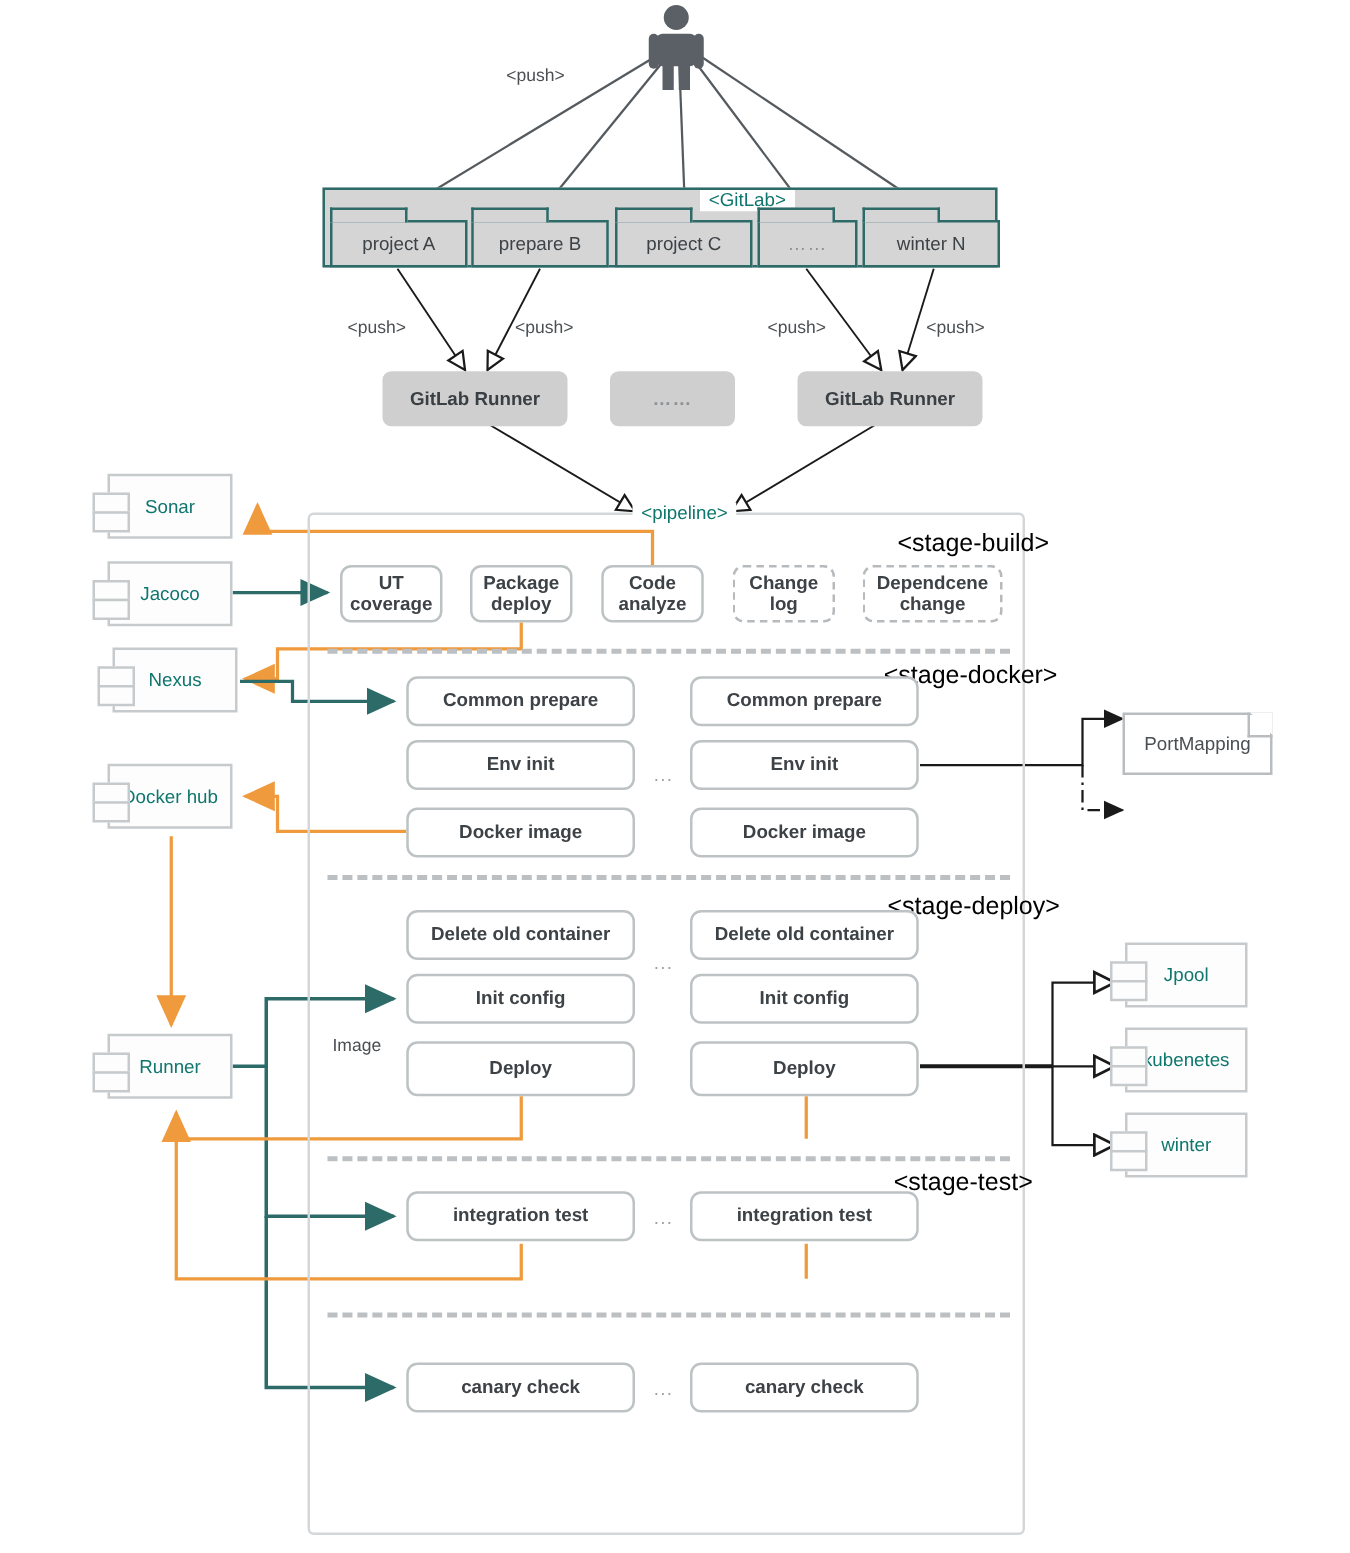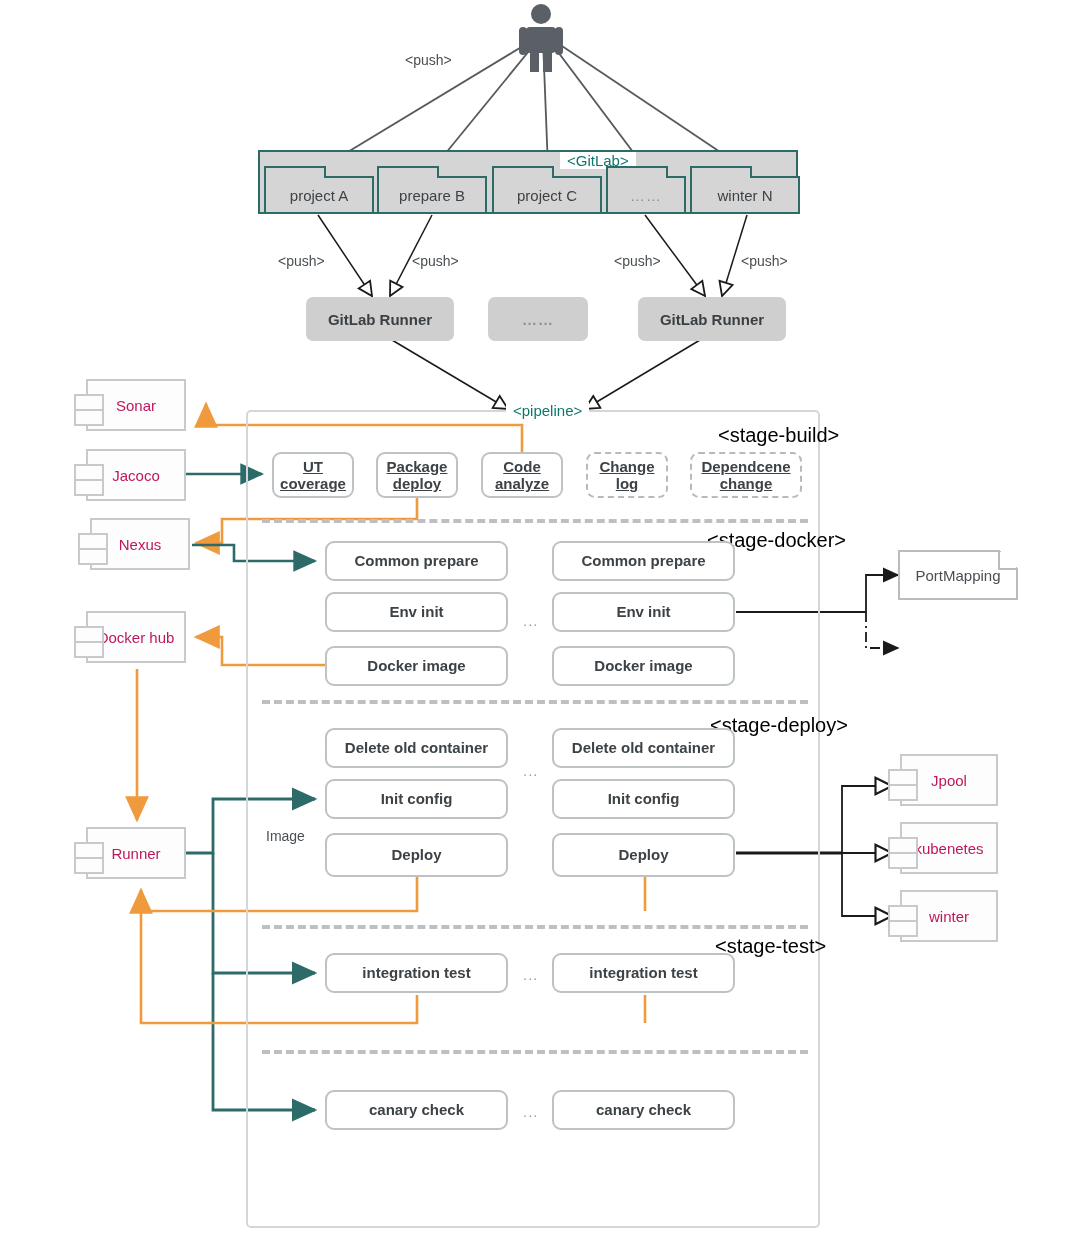--- a/index.html
+++ b/index.html
@@ -5,31 +5,31 @@
   html,body{margin:0;padding:0;background:#ffffff;}
   body{font-family:"Liberation Sans","DejaVu Sans",sans-serif;}
   #root{position:relative;width:1080px;height:1242px;background:#fff;overflow:hidden;}
   #svg-layer{position:absolute;left:0;top:0;width:1080px;height:1242px;}
   .node{position:absolute;box-sizing:border-box;display:flex;align-items:center;justify-content:center;text-align:center;}
   
   .job{border:2px solid #bdc2c4;border-radius:9px;background:#fff;color:#3d4246;
        font-size:15px;font-weight:bold;line-height:1.15;}
   .job.dashed{border-style:dashed;border-color:#b6babd;font-weight:bold;}
   
-  .job.two{font-size:15px;text-decoration:underline;}
+  .job.two{font-size:15px;}
   
   .runner{background:#cfcfcf;border-radius:7px;color:#3a3f43;font-size:15px;font-weight:bold;}
   .runner.plain{color:#8e9295;letter-spacing:1px;}
   
-  .component{border:2px solid #c6cacc;background:#fdfdfd;color:#be185d;font-size:15px;}
+  .component{border:2px solid #c6cacc;background:#fdfdfd;color:#0f766e;font-size:15px;}
   .comp-tab{position:absolute;left:-14px;width:30px;height:17px;border:2px solid #c6cacc;background:#fdfdfd;box-sizing:border-box;}
   .comp-tab.t1{top:13px;}
   .comp-tab.t2{top:40px;}
   
-  .note{border:2px solid #b9bdbf;background:#fff;color:#4a4f53;font-size:15px;}
+  .note{border:2px solid #b9bdbf;background:#fff;color:#4a4f53;font-size:15px;margin-top:20px;}
   .note-fold{position:absolute;right:-2px;top:-2px;width:20px;height:20px;
       background:linear-gradient(225deg,#ffffff 50%,transparent 50%);
       border-left:2px solid #b9bdbf;border-bottom:2px solid #b9bdbf;box-sizing:border-box;}
   
   .gitlab-box{background:#d5d5d5;border:2px solid #2c6b68;box-sizing:border-box;}
   .project{position:absolute;box-sizing:border-box;background:#d5d5d5;border:2px solid #2c6b68;
       display:flex;align-items:center;justify-content:center;color:#3d4246;font-size:15px;}
   .project .ptab{position:absolute;left:-2px;top:-12px;height:12px;width:62px;
       border:2px solid #2c6b68;border-bottom:none;background:#d5d5d5;box-sizing:border-box;}
   .project.dots{color:#8c9094;letter-spacing:1px;}

